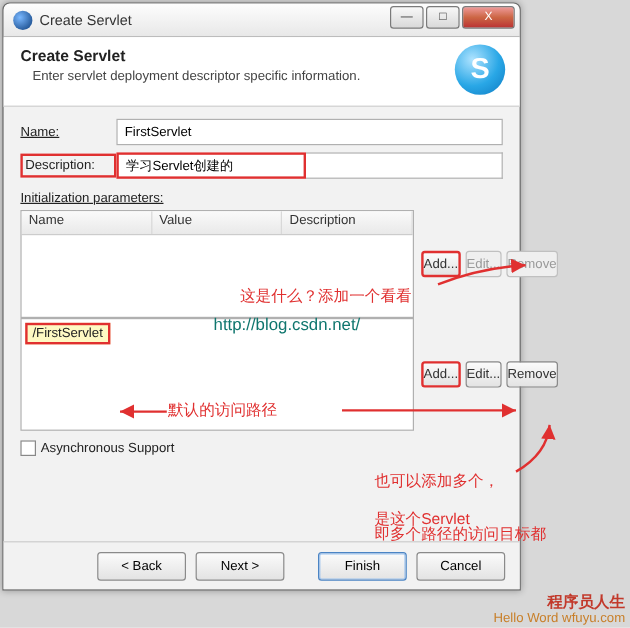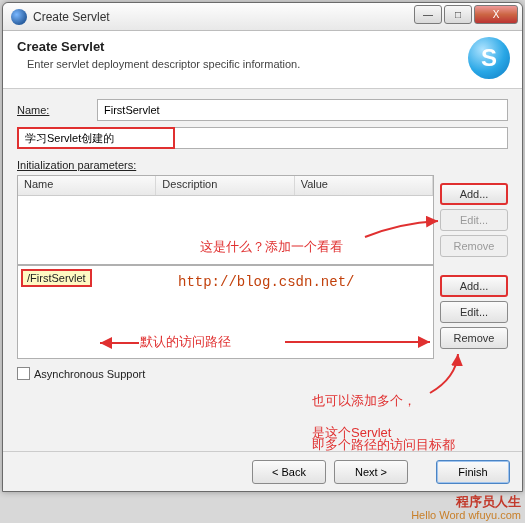--- a/index.html
+++ b/index.html
@@ -1,17 +1,17 @@
 <!DOCTYPE html>
 <html><head>
 <meta charset="utf-8">
 <style>
   * { box-sizing: border-box; font-family: "Segoe UI", Tahoma, sans-serif; }
   body { margin:0; background:#d8d8d8; width:525px; height:523px; position:relative; overflow:hidden;}
-  .window { position:absolute; left:2px; top:2px; width:521px; height:490px; background:#f2f2f2; border:1px solid #6a6a6a; border-radius:6px 6px 0 0; box-shadow:0 0 6px rgba(0,0,0,.3);}
+  .window { position:absolute; left:2px; top:2px; width:432px; height:490px; background:#f2f2f2; border:1px solid #6a6a6a; border-radius:6px 6px 0 0; box-shadow:0 0 6px rgba(0,0,0,.3);}
   .titlebar { height:28px; background:linear-gradient(#fdfdfd,#e8e8e8); border-bottom:1px solid #bcbcbc; border-radius:6px 6px 0 0; display:flex; align-items:center; padding-left:8px;}
   .titlebar .appicon{width:16px;height:16px;border-radius:50%;background:radial-gradient(circle at 35% 35%,#7ab8ff 0%,#2a5fa0 70%);margin-right:6px;}
   .titlebar .title{font-size:12px;color:#333;}
   .winbtns{position:absolute;right:4px;top:2px;display:flex;gap:2px;}
   .winbtn{width:28px;height:19px;border:1px solid #7a7a7a;border-radius:3px;background:linear-gradient(#f8f8f8,#d9d9d9);font-size:10px;display:flex;align-items:center;justify-content:center;color:#333;}
   .winbtn.close{width:44px;background:linear-gradient(#e99,#c64 50%,#b33);color:#fff;}
   .header{background:#fff;border-bottom:1px solid #ccc;padding:8px 14px 10px;min-height:58px;position:relative;}
   .header h1{margin:0;font-size:13px;font-weight:bold;color:#222;}
   .header p{margin:4px 0 0 10px;font-size:11px;color:#444;}
   .bigicon{position:absolute;right:12px;top:6px;width:42px;height:42px;border-radius:50%;background:radial-gradient(circle at 35% 30%,#aee3ff 0%, #29a7e6 55%, #0d79c1 100%);display:flex;align-items:center;justify-content:center;color:#fff;font-weight:bold;font-size:24px;font-family:Arial;}
@@ -19,32 +19,32 @@
   .row{display:flex;align-items:center;margin-bottom:6px;}
   .lbl{width:80px;text-decoration:none;}
   .lbl.u{text-decoration:underline;}
   .txt{flex:1;height:22px;border:1px solid #b0b0b0;background:#fff;padding:2px 6px;font-size:11px;}
   .redbox{border:2px solid #e03030 !important;}
   .section-label{margin:10px 0 4px;text-decoration:underline;}
   .table-wrap{display:flex;gap:6px;align-items:center;}
   .tbl{flex:1;border:1px solid #b0b0b0;background:#fff;height:90px;overflow:hidden;}
   .tbl .hdr{display:flex;background:linear-gradient(#fafafa,#e9e9e9);border-bottom:1px solid #ccc;height:20px;}
   .tbl .hdr div{flex:1;padding:2px 6px;border-right:1px solid #d8d8d8;font-size:11px;color:#333;}
-  .btncol{width:68px;display:flex;flex-direction:column;gap:4px;}
+  .btncol{width:68px;display:flex;flex-direction:row;gap:4px;}
   .sbtn{height:22px;border:1px solid #8a8a8a;background:linear-gradient(#fbfbfb,#e3e3e3);border-radius:3px;font-size:11px;color:#333;display:flex;align-items:center;justify-content:center;}
   .sbtn.dis{color:#9a9a9a;border-color:#c0c0c0;background:#efefef;}
   .listbox{flex:1;border:1px solid #b0b0b0;background:#fff;height:94px;padding:3px;}
   .listitem{border:2px solid #e03030;display:inline-block;padding:1px 4px;font-size:11px;background:#fef9c3;}
   .chkrow{margin-top:8px;display:flex;align-items:center;gap:4px;}
   .chk{width:13px;height:13px;border:1px solid #888;background:#fff;}
   .footer{position:absolute;left:0;right:0;bottom:0;height:40px;border-top:1px solid #ccc;background:#f2f2f2;display:flex;align-items:center;justify-content:flex-end;gap:8px;padding:0 12px;}
   .fbtn{min-width:74px;height:24px;border:1px solid #8a8a8a;background:linear-gradient(#fbfbfb,#e3e3e3);border-radius:3px;font-size:11px;display:flex;align-items:center;justify-content:center;}
   .fbtn.primary{border-color:#4b84c4;box-shadow:0 0 0 1px #9ec3ee inset;}
   .annot{position:absolute;color:#e03030;font-size:13px;font-family:"SimSun","Microsoft YaHei",sans-serif;pointer-events:none;z-index:50;white-space:nowrap;}
-  .wm{position:absolute;color:#c2410c;font-size:14px;font-family:Liberation Mono, monospace;pointer-events:none;margin-top:12px;}
+  .wm{position:absolute;color:#0f766e;font-size:14px;font-family:Liberation Sans, sans-serif;pointer-events:none;}
   svg.arrow{position:absolute;pointer-events:none;z-index:49;}
   .bottom-wm{position:absolute;right:4px;bottom:2px;font-size:11px;color:#c87f29;text-align:right;line-height:1.1;}
   .bottom-wm b{color:#c2392b;font-size:13px;}
 </style>
 </head>
 <body>
 
 <div class="window">
   <div class="titlebar">
     <div class="appicon"></div>
@@ -61,31 +61,32 @@
     <p>Enter servlet deployment descriptor specific information.</p>
     <div class="bigicon">S</div>
   </div>
 
   <div class="body">
     <div class="row">
       <span class="lbl u">Name:</span>
       <input class="txt" value="FirstServlet" style="">
     </div>
     <div class="row">
+      <span class="lbl redbox" style="padding:2px 2px;">Description:</span>
       <input class="txt redbox" style="flex: 0 0 150px;" value="学习Servlet创建的">
       <input class="txt" style="border-left: none;">
     </div>
 
     <div class="section-label">Initialization parameters:</div>
     <div class="table-wrap">
       <div class="tbl">
         <div class="hdr">
           <div>Name</div>
+          <div>Value</div>
           <div>Description</div>
-          <div>Value</div>
         </div>
       </div>
       <div class="btncol">
         <div class="sbtn redbox">Add...</div>
         <div class="sbtn dis">Edit...</div>
         <div class="sbtn dis">Remove</div>
       </div>
     </div>
 
     <div class="table-wrap">
@@ -103,20 +104,21 @@
       <span class="chk"></span>
       <span>Asynchronous Support</span>
     </div>
   </div>
 
   <div class="footer">
     <div class="fbtn">&lt; Back</div>
     <div class="fbtn">Next &gt;</div>
     <div style="width:12px"></div>
     <div class="fbtn primary">Finish</div>
+    <div class="fbtn">Cancel</div>
   </div>
 </div>
 
 <div class="annot" style="left:200px;top:238px;">这是什么？添加一个看看</div>
 <svg class="arrow" style="left:360px;top:215px;" width="90" height="30">
     <defs>
       <marker id="ah1" markerWidth="8" markerHeight="8" refX="6" refY="3" orient="auto">
         <path d="M0,0 L6,3 L0,6 Z" fill="#e03030"></path>
       </marker>
     </defs>

